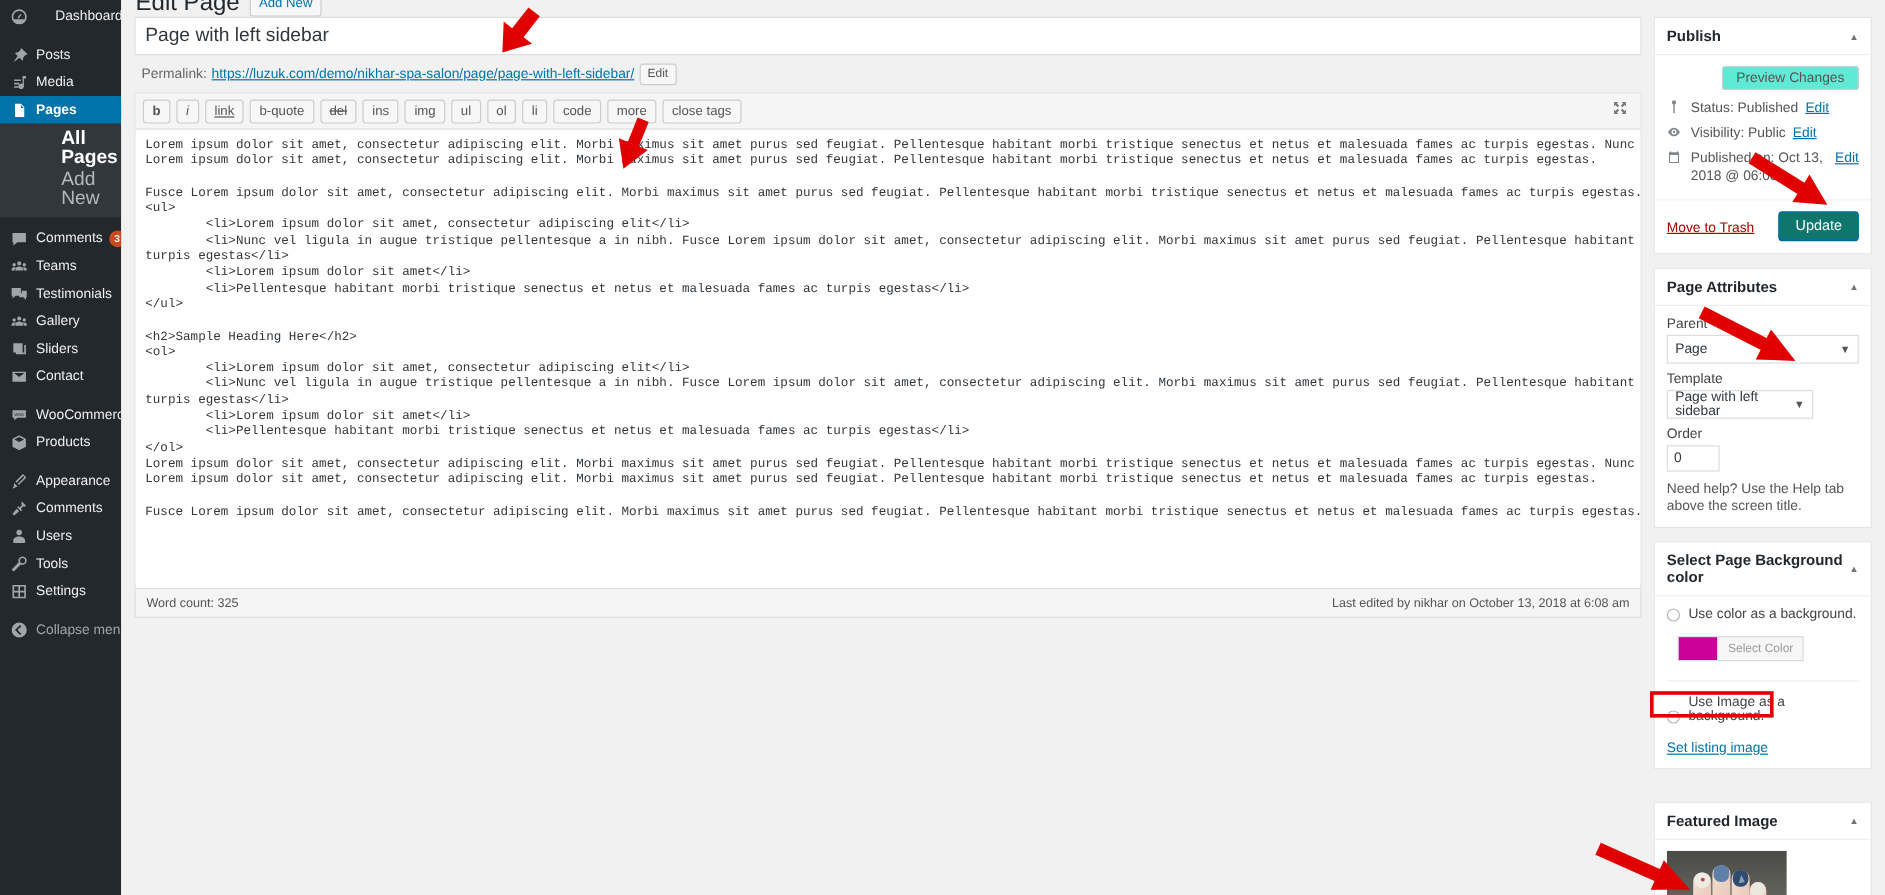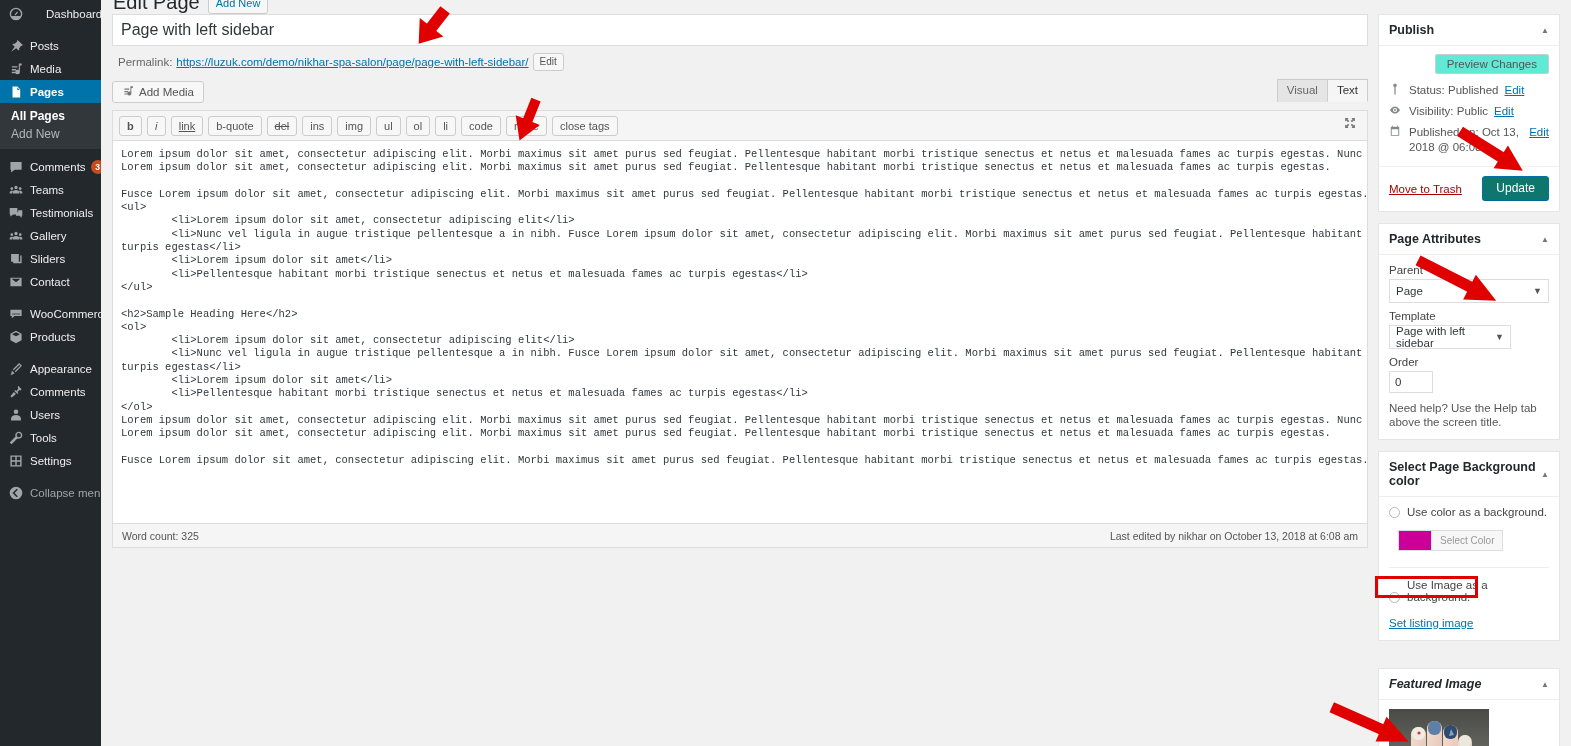--- a/index.html
+++ b/index.html
@@ -39,22 +39,23 @@
   .menu-item.current .mi-icon { color: #fff; }
   .menu-item.current::after {
     content: ""; position: absolute; right: -7px; top: 50%;
     margin-top: -7px; border: 7px solid transparent;
     border-left-color: #0073aa; border-right: 0;
   }
   .menu-sub {
     background: #32373c; padding: 4px 0 6px 11px;
   }
   .menu-sub .sub-item {
-    font-size: 12px; line-height: 16px; color: #b4b9be;
+    font-size: 16px; line-height: 16px; color: #b4b9be;
     padding: 1px 0;
+    margin-left: 40px;
   }
   .menu-sub .sub-item.active { color: #fff; font-weight: bold; }
   .menu-gap { height: 9px; }
   .badge {
     display: inline-block; min-width: 14px; height: 14px;
     line-height: 14px; text-align: center;
     background: #ca4a1f; color: #fff;
     border-radius: 7px; font-size: 8.5px;
     margin-left: 5px; padding: 0 3px; font-weight: bold;
   }
@@ -243,21 +244,21 @@
   .colorpick .swatch { width: 32px; }
   .colorpick .cp-label {
     font-size: 10px; color: #999; padding: 0 8px;
     display: flex; align-items: center;
     border-left: 1px solid #e3e3e3;
   }
   .hr-line { border-top: 1px solid #eee; margin: 14px 0 11px; }
   .linkish { color: #0073aa; text-decoration: underline; font-size: 11.5px; }
 
   
-  #postimagediv .hndle { position: relative; font-style: italic; }
+  #postimagediv .hndle { position: relative; }
   .thumb-frame { width: 100px; height: 100px; display: block; }
 
   
   .anno { position: absolute; pointer-events: none; z-index: 50; }
   .anno svg { display: block; overflow: visible; }
   .hl-box {
     position: absolute; border: 3px solid #e00000;
     z-index: 49; pointer-events: none;
   }
 </style>
@@ -457,32 +458,20 @@
         <div id="titlediv">
           <input type="text" value="Page with left sidebar" style="">
         </div>
 
         <div id="edit-slug-box">
           <span>Permalink:</span>
           <a class="permalink">https://luzuk.com/demo/nikhar-spa-salon/page/page-with-left-sidebar/</a>
           <span class="btn-small">Edit</span>
         </div>
 
-        <div id="wp-content-media-buttons">
-          <span class="btn-media">
-            <span><svg viewBox="0 0 20 20">
-                  <path d="M14 2v9.4a3.3 3.3 0 101.6 2.8V5h2.5V2H14zM4 6v2h8V6H4zm0 4v2h6v-2H4zm0 4v2h5v-2H4z"></path>
-                </svg></span>
-            <span>Add Media</span>
-          </span>
-          <div class="editor-tabs">
-            <span class="etab">Visual</span>
-            <span class="etab active">Text</span>
-          </div>
-        </div>
 
         <div id="editorcontainer">
           <div id="qt-toolbar">
             <span class="qt-btn b">b</span>
             <span class="qt-btn i">i</span>
             <span class="qt-btn u">link</span>
             <span class="qt-btn">b-quote</span>
             <span class="qt-btn s">del</span>
             <span class="qt-btn">ins</span>
             <span class="qt-btn">img</span>

